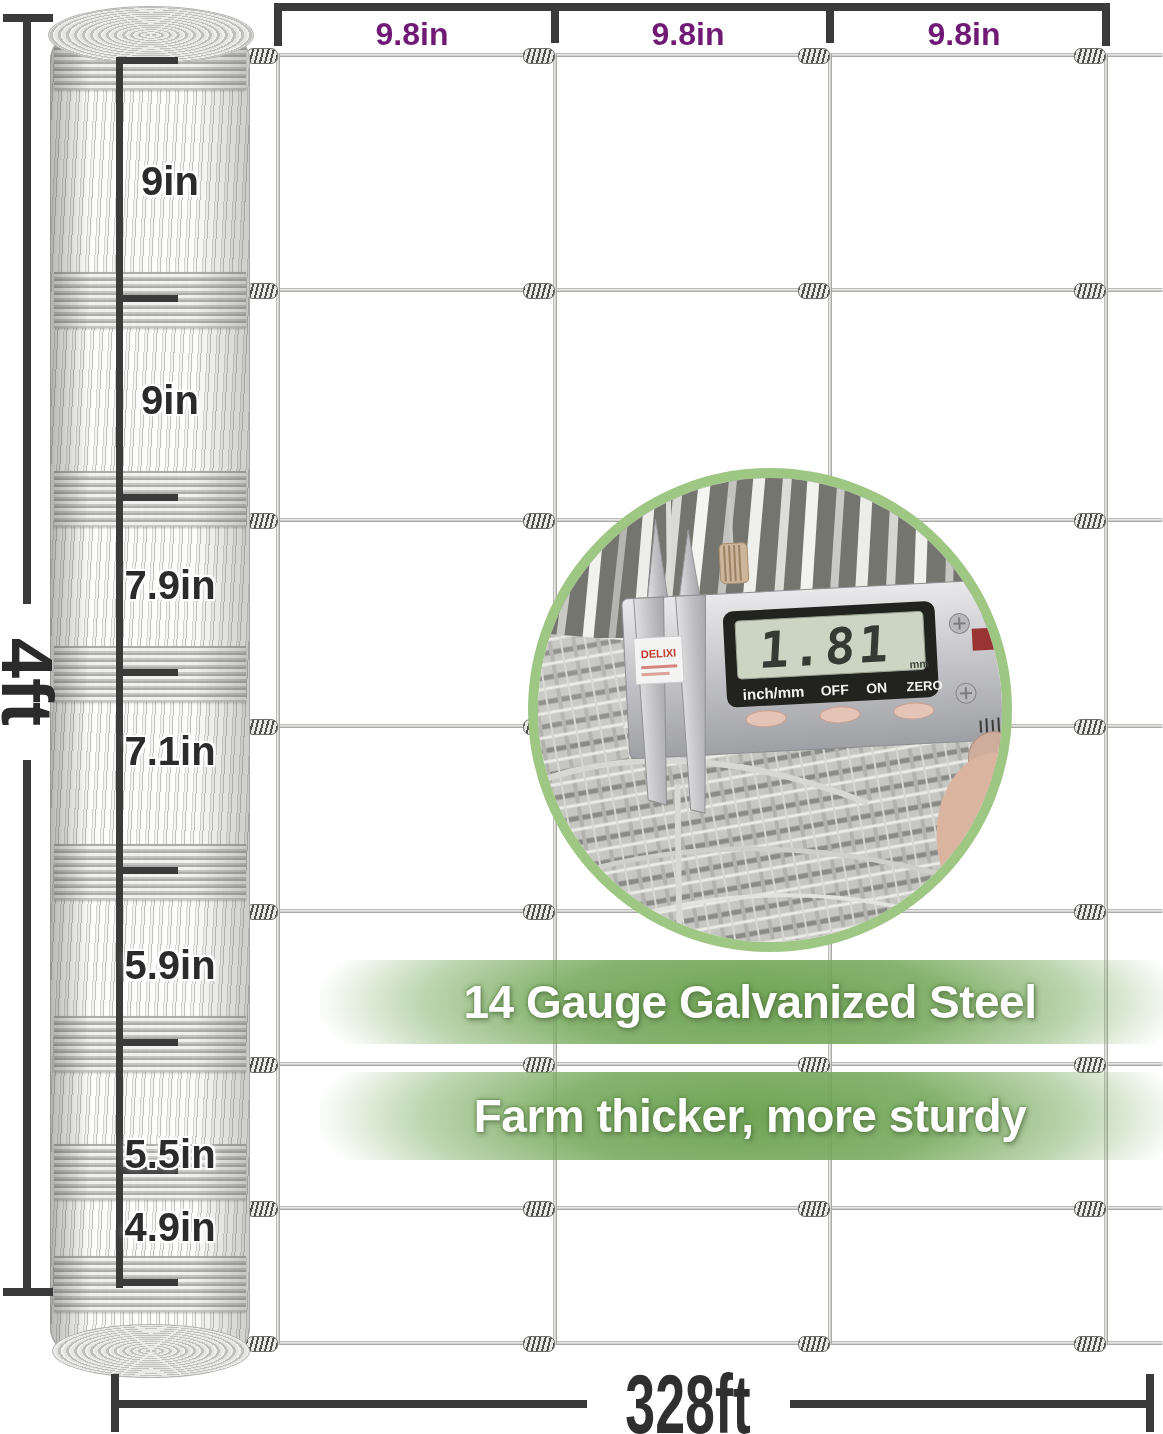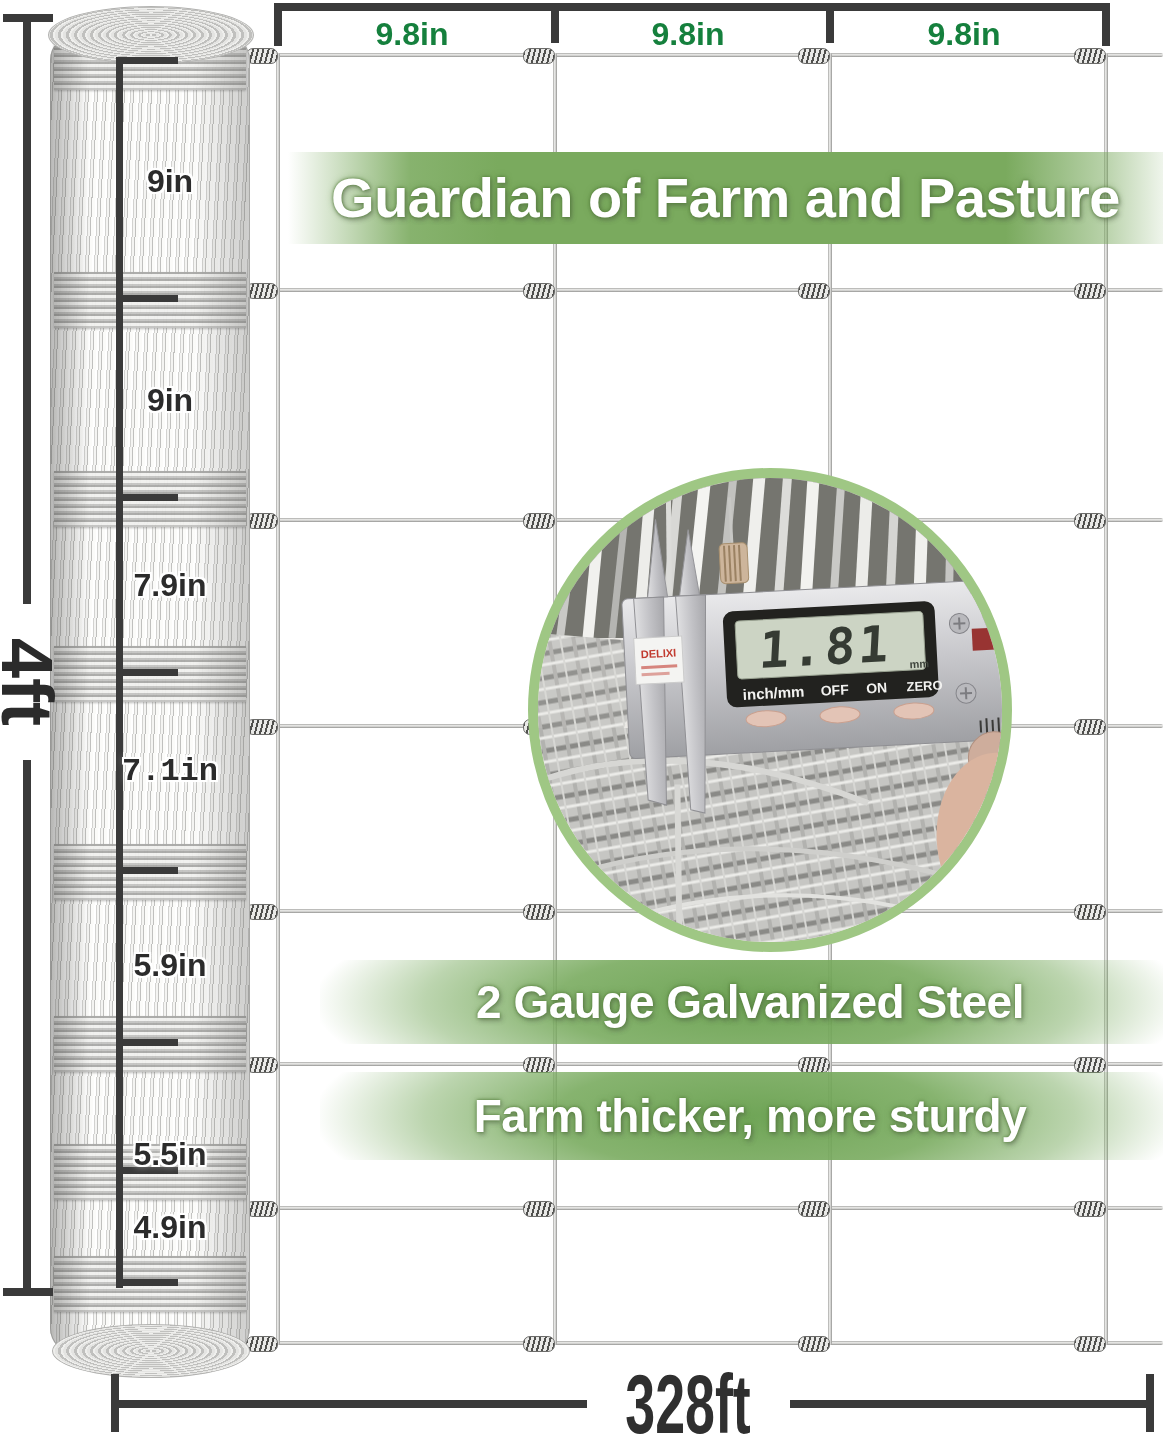--- a/index.html
+++ b/index.html
@@ -34,26 +34,26 @@
     box-shadow:inset 0 0 0 1px #c9c9c7;}
   .roll-shade{position:absolute;left:0;top:24px;width:200px;height:1320px;border-radius:26px;
     background:linear-gradient(90deg,rgba(70,70,68,.38) 0%,rgba(255,255,255,0) 20%,rgba(255,255,255,0) 72%,rgba(100,100,98,.32) 100%);}
   .roll-cap{position:absolute;border-radius:50%;border:1px solid #b2b2b0;
     background:repeating-radial-gradient(ellipse at 50% 50%,#efefed 0 2px,#c0c0be 2px 5px,#e4e4e2 5px 8px);}
   .roll-band{position:absolute;left:4px;width:192px;height:56px;opacity:.95;
     background:repeating-linear-gradient(180deg,#a9a9a7 0 2px,#f1f1ef 2px 5px,#c4c4c2 5px 7px);
     box-shadow:0 1px 2px rgba(90,90,90,.4);}
   
   .dim{position:absolute;background:#3a3a3a;}
-  .dimlabel{position:absolute;color:#15803d;font-weight:bold;text-align:center;white-space:nowrap;}
+  .dimlabel{position:absolute;color:#701a75;font-weight:bold;text-align:center;white-space:nowrap;}
   .halo{color:#2b2b2b;font-weight:bold;text-shadow:
     -2px -2px 0 #fff,2px -2px 0 #fff,-2px 2px 0 #fff,2px 2px 0 #fff,
     -2px 0 0 #fff,2px 0 0 #fff,0 -2px 0 #fff,0 2px 0 #fff,0 0 8px #fff;}
   .mlabel{position:absolute;left:105px;width:130px;height:48px;line-height:48px;
-    font-size:32px;text-align:center;}
+    font-size:40px;text-align:center;}
   .iltick{position:absolute;left:116px;width:62px;height:7px;background:#3a3a3a;}
   #label-4ft{left:-53px;top:652px;width:160px;height:60px;line-height:60px;
     font-size:72px;transform:rotate(90deg);color:#2b2b2b;}
   #label-328ft{left:588px;top:1360px;width:200px;height:88px;line-height:88px;
     font-size:84px;transform:scaleX(.64);color:#2f2f2f;}
   .tslabel{position:absolute;top:16px;width:140px;font-size:32px;}
   
   #inset{position:absolute;left:528px;top:468px;width:464px;height:464px;
     border:10px solid #9fc784;border-radius:50%;overflow:hidden;background:#eceae6;}
 </style>
@@ -104,25 +104,22 @@
       <div class="knot" style="left: 246px; top: 1201px;"></div>
       <div class="knot" style="left: 523px; top: 1201px;"></div>
       <div class="knot" style="left: 798px; top: 1201px;"></div>
       <div class="knot" style="left: 1074px; top: 1201px;"></div>
       <div class="knot" style="left: 246px; top: 1336px;"></div>
       <div class="knot" style="left: 523px; top: 1336px;"></div>
       <div class="knot" style="left: 798px; top: 1336px;"></div>
       <div class="knot" style="left: 1074px; top: 1336px;"></div>
     </div>
 
-  <div class="banner" id="banner-main">
-    <span class="btxt">Guardian of Farm and Pasture</span>
-  </div>
   <div class="banner" id="banner-f1">
-    <span class="btxt">2 Gauge Galvanized Steel</span>
+    <span class="btxt">14 Gauge Galvanized Steel</span>
   </div>
   <div class="banner" id="banner-f2">
     <span class="btxt">Farm thicker, more sturdy</span>
   </div>
 
   <div id="roll">
     <div class="roll-body"></div>
     <div id="roll-bands">
         <div class="roll-band" style="top: 24px;"></div>
         <div class="roll-band" style="top: 262px;"></div>
@@ -163,21 +160,21 @@
         <div class="iltick" style="top: 669px;"></div>
         <div class="iltick" style="top: 867px;"></div>
         <div class="iltick" style="top: 1039px;"></div>
         <div class="iltick" style="top: 1167px;"></div>
         <div class="iltick" style="top: 1279px;"></div>
       </div>
     <div id="roll-labels">
         <div class="mlabel halo" style="top: 157px;">9in</div>
         <div class="mlabel halo" style="top: 376px;">9in</div>
         <div class="mlabel halo" style="top: 561px;">7.9in</div>
-        <div class="mlabel halo" style="top: 748px; font-family: Liberation Mono, monospace;">7.1in</div>
+        <div class="mlabel halo" style="top: 727px;">7.1in</div>
         <div class="mlabel halo" style="top: 941px;">5.9in</div>
         <div class="mlabel halo" style="top: 1130px;">5.5in</div>
         <div class="mlabel halo" style="top: 1203px;">4.9in</div>
       </div>
 
     <div class="dim" style="left:117px;top:1400px;width:470px;height:8px;"></div>
     <div class="dim" style="left:790px;top:1400px;width:360px;height:8px;"></div>
     <div class="dim" style="left:111px;top:1374px;width:8px;height:58px;"></div>
     <div class="dim" style="left:1146px;top:1374px;width:8px;height:58px;"></div>
     <div class="dimlabel" id="label-328ft">328ft</div>

